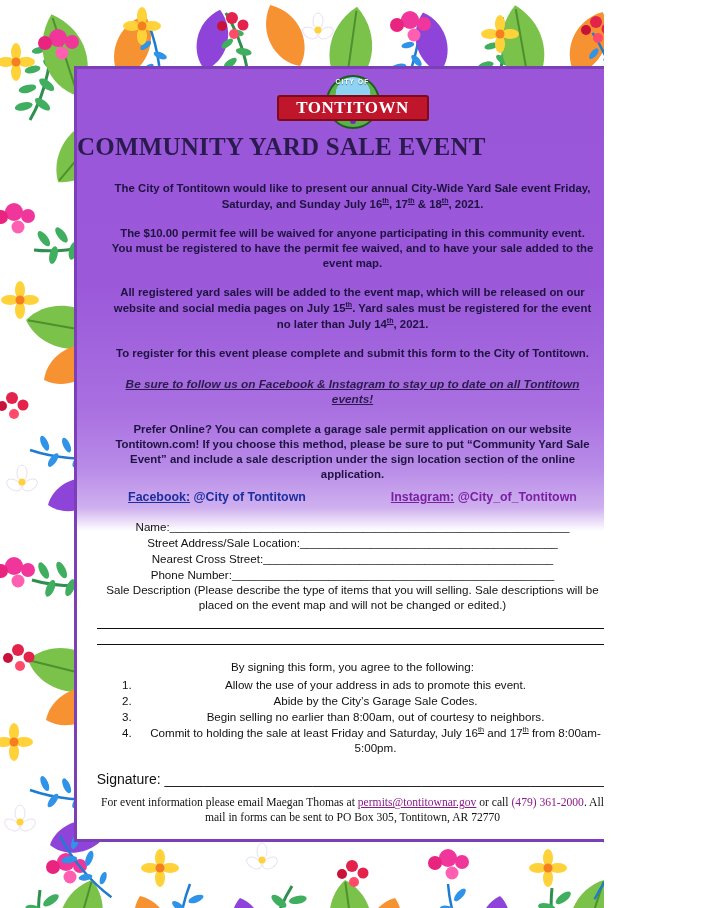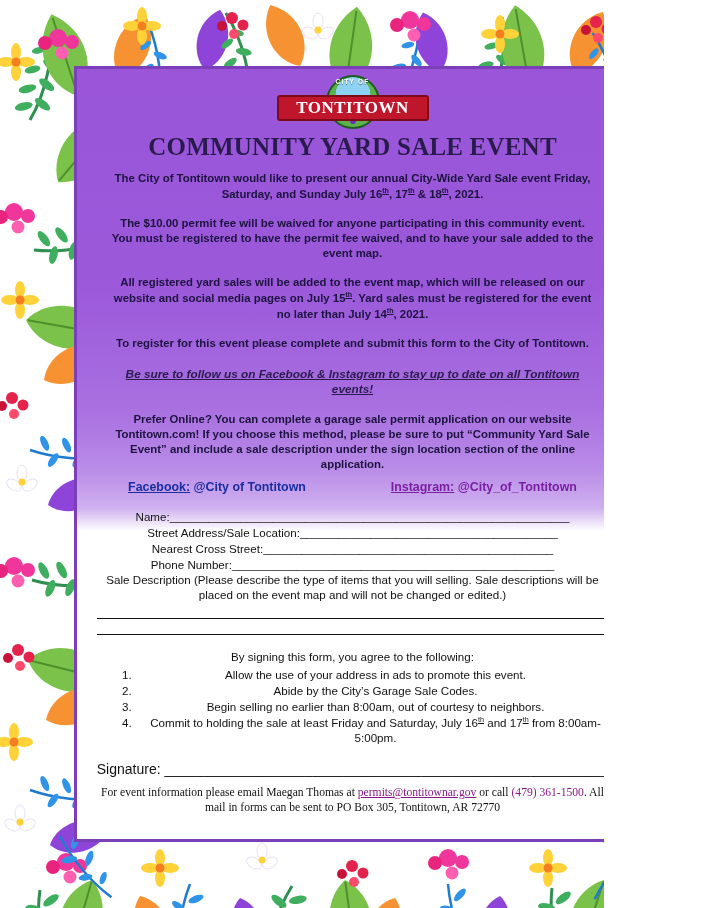--- a/index.html
+++ b/index.html
@@ -112,22 +112,22 @@
     color: #ffffff;
     font-size: 6.5px;
     font-weight: bold;
     letter-spacing: 1.2px;
     text-shadow: 0 1px 1px rgba(0,0,0,.5);
     z-index: 3;
   }
 
   
   h1#title {
-    margin: 2px 0 10px 0;
-    text-align: center;
+    margin: 2px 0 20px 0;
+    text-align: left;
     font-family: "Liberation Serif", serif;
     font-weight: bold;
     font-size: 25px;
     letter-spacing: 0.2px;
     color: #2a1b4e;
     font-variant: small-caps;
     text-transform: uppercase;
   }
   .para {
     margin: 0 34px 14px 34px;
@@ -479,17 +479,17 @@
         <li>Commit to holding the sale at least Friday and Saturday, July 16<sup>th</sup> and 17<sup>th</sup> from 8:00am-5:00pm.</li>
       </ol>
 
       <div id="signature-line">
         <span>Signature:</span>
         <span class="dots">_________________________________________________________</span>
       </div>
     </div>
 
     <div id="footer">
-      <span>For event information please email Maegan Thomas at </span><span class="email">permits@tontitownar.gov</span><span> or call </span><span class="phone">(479) 361-1500</span><span>. All mail in forms can be sent to PO Box 305, Tontitown, AR 72770</span>
+      <span>For event information please email Maegan Thomas at </span><span class="email">permits@tontitownar.gov</span><span> or call </span><span class="phone">(479) 361-2000</span><span>. All mail in forms can be sent to PO Box 305, Tontitown, AR 72770</span>
     </div>
 
   </div>
 </div>
 
 </body></html>

